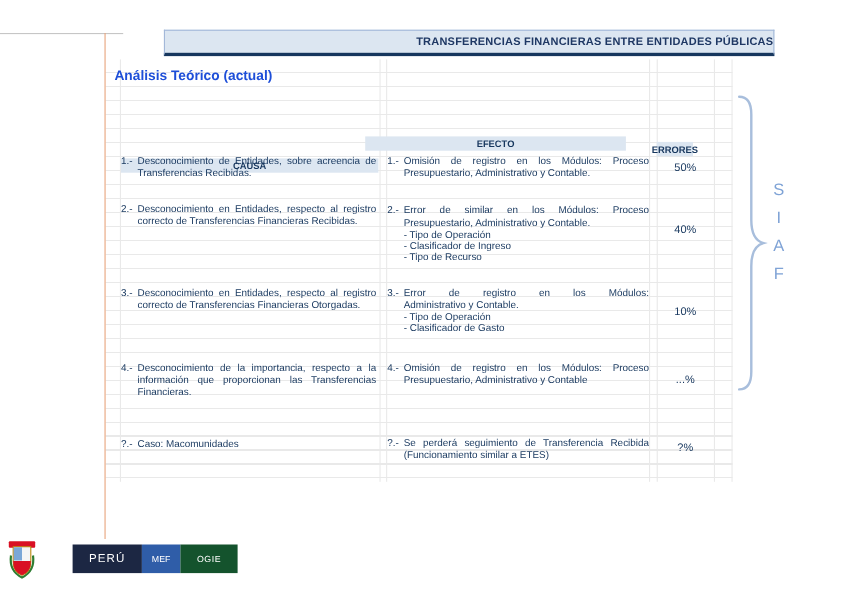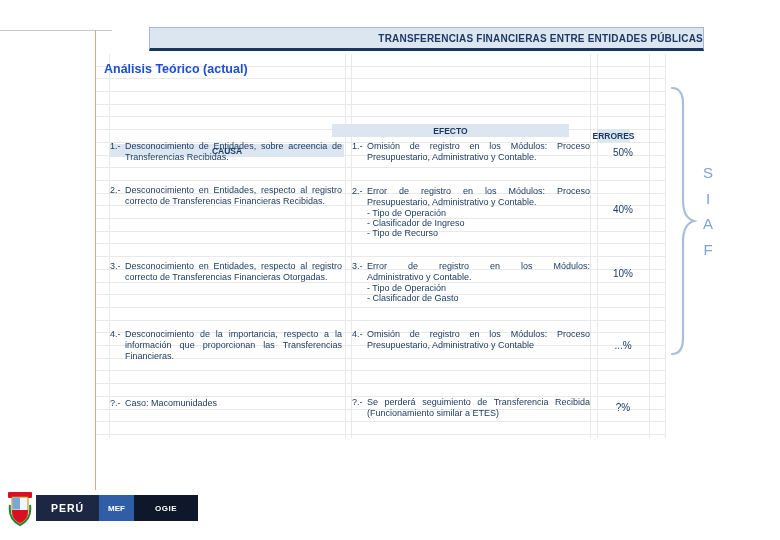--- a/index.html
+++ b/index.html
@@ -62,33 +62,33 @@
   .r2-efecto{left:352px;top:261px;width:238px;}
   .r3-causa{left:110px;top:329px;width:232px;}
   .r3-efecto{left:352px;top:329px;width:238px;}
   .r4-causa{left:110px;top:398px;width:232px;}
   .r4-efecto{left:352px;top:397px;width:238px;}
 
   .pct{
     position:absolute;left:598px;width:50px;height:26px;line-height:26px;
     text-align:center;font-size:10px;color:#17375E;
   }
-  .pct0{top:140px}.pct1{top:197px}.pct2{top:261px}.pct3{top:333px}.pct4{top:395px}
+  .pct0{top:140px}.pct1{top:197px}.pct2{top:271px}.pct3{top:333px}.pct4{top:395px}
 
   .brace{position:absolute;left:668px;top:86px;}
   .siaf{position:absolute;left:698px;top:160px;width:20px;text-align:center;
         font-size:15px;line-height:25.5px;color:#7FA3D6;}
 
   .footer-box{
     position:absolute;top:495px;height:26px;display:flex;align-items:center;
-    justify-content:center;color:#ffffff;font-weight:bold;
+    justify-content:center;color:#ffffff;font-weight:normal;margin-left:30px;
   }
   .peru-box{left:36px;width:63px;background:#1C2743;font-size:10.5px;letter-spacing:1px;}
   .mef-box{left:99px;width:35px;background:#2F5DA8;font-size:8px;}
-  .ogie-box{left:134px;width:64px;background:#0f172a;font-size:8px;letter-spacing:0.5px;}
+  .ogie-box{left:134px;width:52px;background:#14532d;font-size:8px;letter-spacing:0.5px;}
   .emblem{position:absolute;left:6px;top:491px;}
 </style>
 </head>
 <body>
 
 <div class="slide">
 
   <div class="gridlines"></div>
   <div class="vl vl109"></div>
   <div class="vl vl345"></div>
@@ -122,21 +122,21 @@
   </div>
   <div class="pct pct0">50%</div>
 
   <div class="cell r1-causa">
     <span class="num">2.-</span>
     <div class="txt">Desconocimiento en Entidades, respecto al registro correcto de Transferencias Financieras Recibidas.</div>
   </div>
   <div class="cell r1-efecto">
     <span class="num">2.-</span>
     <div class="txtcol">
-      <div class="txt">Error de registro en los Módulos: Proceso Presupuestario, Administrativo y Contable.</div>
+      <div class="txt">Error de similar en los Módulos: Proceso Presupuestario, Administrativo y Contable.</div>
       <div class="item">- Tipo de Operación</div>
       <div class="item">- Clasificador de Ingreso</div>
       <div class="item">- Tipo de Recurso</div>
     </div>
   </div>
   <div class="pct pct1">40%</div>
 
   <div class="cell r2-causa">
     <span class="num">3.-</span>
     <div class="txt">Desconocimiento en Entidades, respecto al registro correcto de Transferencias Financieras Otorgadas.</div>

